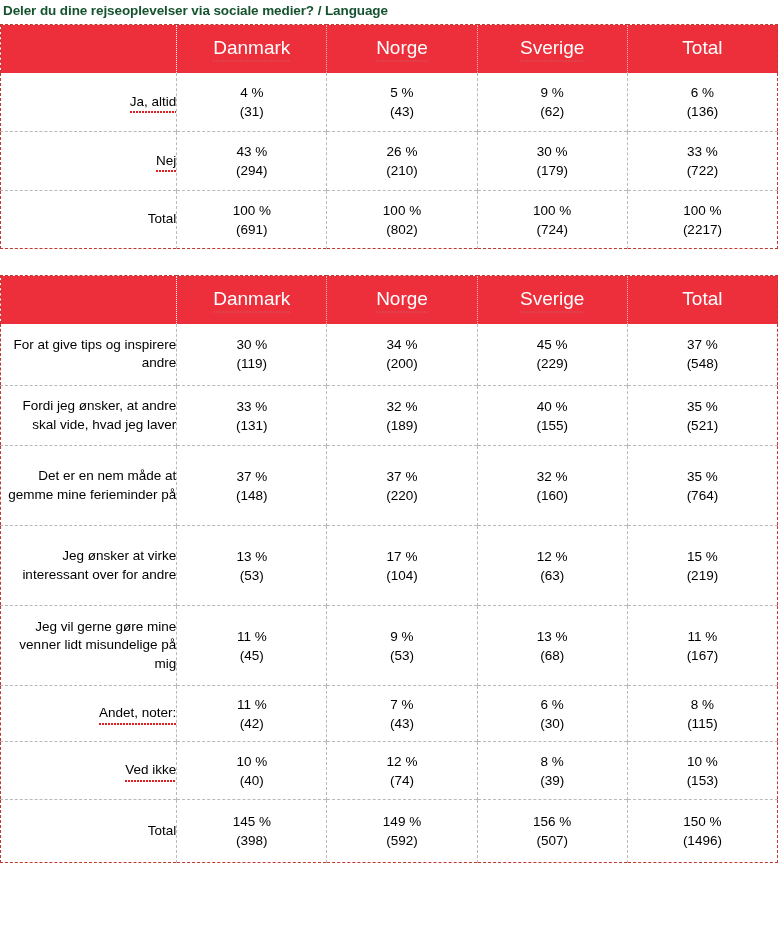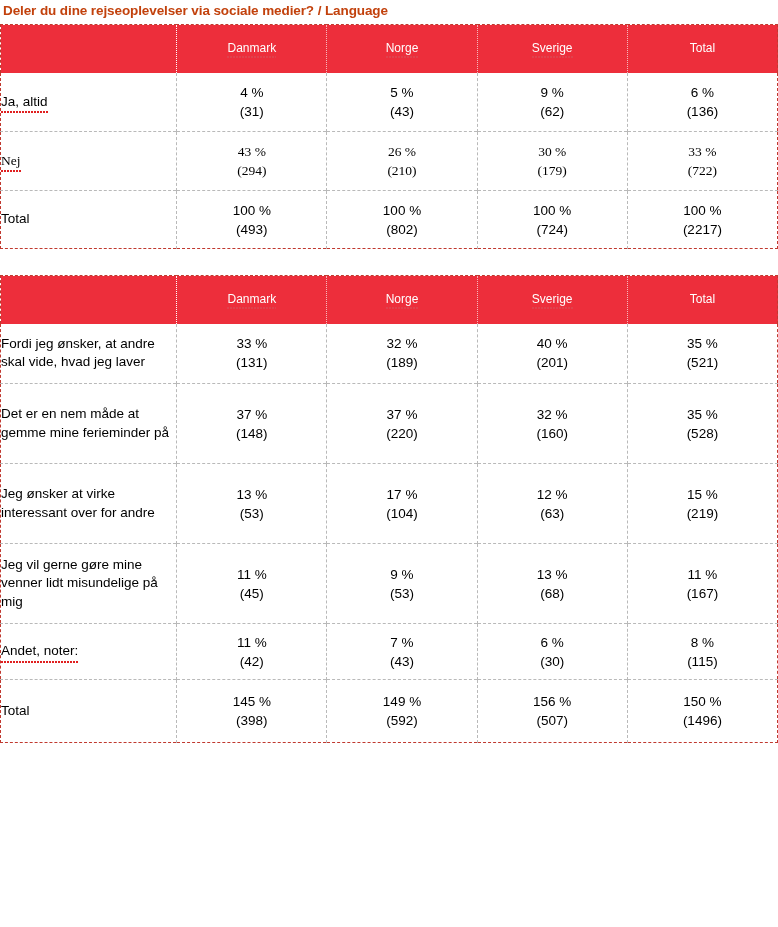--- a/index.html
+++ b/index.html
@@ -24,21 +24,21 @@
   }
 
   
   .section {
     width: 778px;
     box-sizing: border-box;
   }
   .section-title {
     font-size: 13.5px;
     font-weight: bold;
-    color: #c2410c;
+    color: #14532d;
     line-height: 20px;
     padding: 1px 0 3px 3px;
     letter-spacing: -0.1px;
     white-space: nowrap;
   }
 
   
   .xtab {
     width: 778px;
     border-collapse: collapse;
@@ -49,21 +49,21 @@
     border-bottom: 1px dashed #c0392f;
     box-sizing: border-box;
   }
   .xtab col.c-label { width: 176px; }
   .xtab col.c-data  { width: 150px; }
 
   
   .xtab thead th {
     background: #ed2e3b;
     color: #ffffff;
-    font-size: 12px;
+    font-size: 19px;
     font-weight: normal;
     text-align: center;
     vertical-align: middle;
     height: 48px;
     padding: 0;
     border: none;
     border-right: 1px dotted #f5b9bd;
     box-sizing: border-box;
   }
   .xtab thead th:last-child { border-right: none; }
@@ -93,21 +93,21 @@
     border-right: 1px dashed #b9b9b9;
     padding: 0;
     vertical-align: middle;
     box-sizing: border-box;
     font-size: 13.5px;
   }
   .xtab tbody tr:first-child td { border-top: none; }
   .xtab tbody td:last-child { border-right: none; }
 
   .cell-label {
-    text-align: left;
+    text-align: right;
     padding: 0 4px 0 7px;
     line-height: 18.5px;
   }
   .cell-data {
     text-align: center;
     line-height: 19px;
   }
   .cell-data .pct { display: block; }
   .cell-data .cnt { display: block; }
 
@@ -167,21 +167,21 @@
               </td>
               <td class="cell-data">
                 <span class="pct">9 %</span>
                 <span class="cnt">(62)</span>
               </td>
               <td class="cell-data">
                 <span class="pct">6 %</span>
                 <span class="cnt">(136)</span>
               </td>
             </tr>
-            <tr style="height: 59px; font-family: Liberation Serif, serif;">
+            <tr style="height: 59px;">
               <td class="cell-label"><span class="sq-red">Nej</span></td>
               <td class="cell-data">
                 <span class="pct">43 %</span>
                 <span class="cnt">(294)</span>
               </td>
               <td class="cell-data">
                 <span class="pct">26 %</span>
                 <span class="cnt">(210)</span>
               </td>
               <td class="cell-data">
@@ -190,21 +190,21 @@
               </td>
               <td class="cell-data">
                 <span class="pct">33 %</span>
                 <span class="cnt">(722)</span>
               </td>
             </tr>
             <tr style="height: 58px;">
               <td class="cell-label"><span>Total</span></td>
               <td class="cell-data">
                 <span class="pct">100 %</span>
-                <span class="cnt">(493)</span>
+                <span class="cnt">(691)</span>
               </td>
               <td class="cell-data">
                 <span class="pct">100 %</span>
                 <span class="cnt">(802)</span>
               </td>
               <td class="cell-data">
                 <span class="pct">100 %</span>
                 <span class="cnt">(724)</span>
               </td>
               <td class="cell-data">
@@ -228,33 +228,52 @@
           <thead>
             <tr>
               <th class="h-label"></th>
               <th><span class="hdr-label sq-white">Danmark</span></th>
               <th><span class="hdr-label sq-white">Norge</span></th>
               <th><span class="hdr-label sq-white">Sverige</span></th>
               <th><span class="hdr-label">Total</span></th>
             </tr>
           </thead>
           <tbody>
+            <tr style="height: 62px;">
+              <td class="cell-label"><span>For at give tips og inspirere andre</span></td>
+              <td class="cell-data">
+                <span class="pct">30 %</span>
+                <span class="cnt">(119)</span>
+              </td>
+              <td class="cell-data">
+                <span class="pct">34 %</span>
+                <span class="cnt">(200)</span>
+              </td>
+              <td class="cell-data">
+                <span class="pct">45 %</span>
+                <span class="cnt">(229)</span>
+              </td>
+              <td class="cell-data">
+                <span class="pct">37 %</span>
+                <span class="cnt">(548)</span>
+              </td>
+            </tr>
             <tr style="height: 60px;">
               <td class="cell-label"><span>Fordi jeg ønsker, at andre skal vide, hvad jeg laver</span></td>
               <td class="cell-data">
                 <span class="pct">33 %</span>
                 <span class="cnt">(131)</span>
               </td>
               <td class="cell-data">
                 <span class="pct">32 %</span>
                 <span class="cnt">(189)</span>
               </td>
               <td class="cell-data">
                 <span class="pct">40 %</span>
-                <span class="cnt">(201)</span>
+                <span class="cnt">(155)</span>
               </td>
               <td class="cell-data">
                 <span class="pct">35 %</span>
                 <span class="cnt">(521)</span>
               </td>
             </tr>
             <tr style="height: 80px; padding-left: 24px;">
               <td class="cell-label"><span>Det er en nem måde at gemme mine ferieminder på</span></td>
               <td class="cell-data">
                 <span class="pct">37 %</span>
@@ -263,21 +282,21 @@
               <td class="cell-data">
                 <span class="pct">37 %</span>
                 <span class="cnt">(220)</span>
               </td>
               <td class="cell-data">
                 <span class="pct">32 %</span>
                 <span class="cnt">(160)</span>
               </td>
               <td class="cell-data">
                 <span class="pct">35 %</span>
-                <span class="cnt">(528)</span>
+                <span class="cnt">(764)</span>
               </td>
             </tr>
             <tr style="height: 80px;">
               <td class="cell-label"><span>Jeg ønsker at virke interessant over for andre</span></td>
               <td class="cell-data">
                 <span class="pct">13 %</span>
                 <span class="cnt">(53)</span>
               </td>
               <td class="cell-data">
                 <span class="pct">17 %</span>
@@ -321,20 +340,39 @@
                 <span class="pct">7 %</span>
                 <span class="cnt">(43)</span>
               </td>
               <td class="cell-data">
                 <span class="pct">6 %</span>
                 <span class="cnt">(30)</span>
               </td>
               <td class="cell-data">
                 <span class="pct">8 %</span>
                 <span class="cnt">(115)</span>
+              </td>
+            </tr>
+            <tr style="height: 58px;">
+              <td class="cell-label"><span class="sq-red">Ved ikke</span></td>
+              <td class="cell-data">
+                <span class="pct">10 %</span>
+                <span class="cnt">(40)</span>
+              </td>
+              <td class="cell-data">
+                <span class="pct">12 %</span>
+                <span class="cnt">(74)</span>
+              </td>
+              <td class="cell-data">
+                <span class="pct">8 %</span>
+                <span class="cnt">(39)</span>
+              </td>
+              <td class="cell-data">
+                <span class="pct">10 %</span>
+                <span class="cnt">(153)</span>
               </td>
             </tr>
             <tr style="height: 63px;">
               <td class="cell-label"><span>Total</span></td>
               <td class="cell-data">
                 <span class="pct">145 %</span>
                 <span class="cnt">(398)</span>
               </td>
               <td class="cell-data">
                 <span class="pct">149 %</span>

